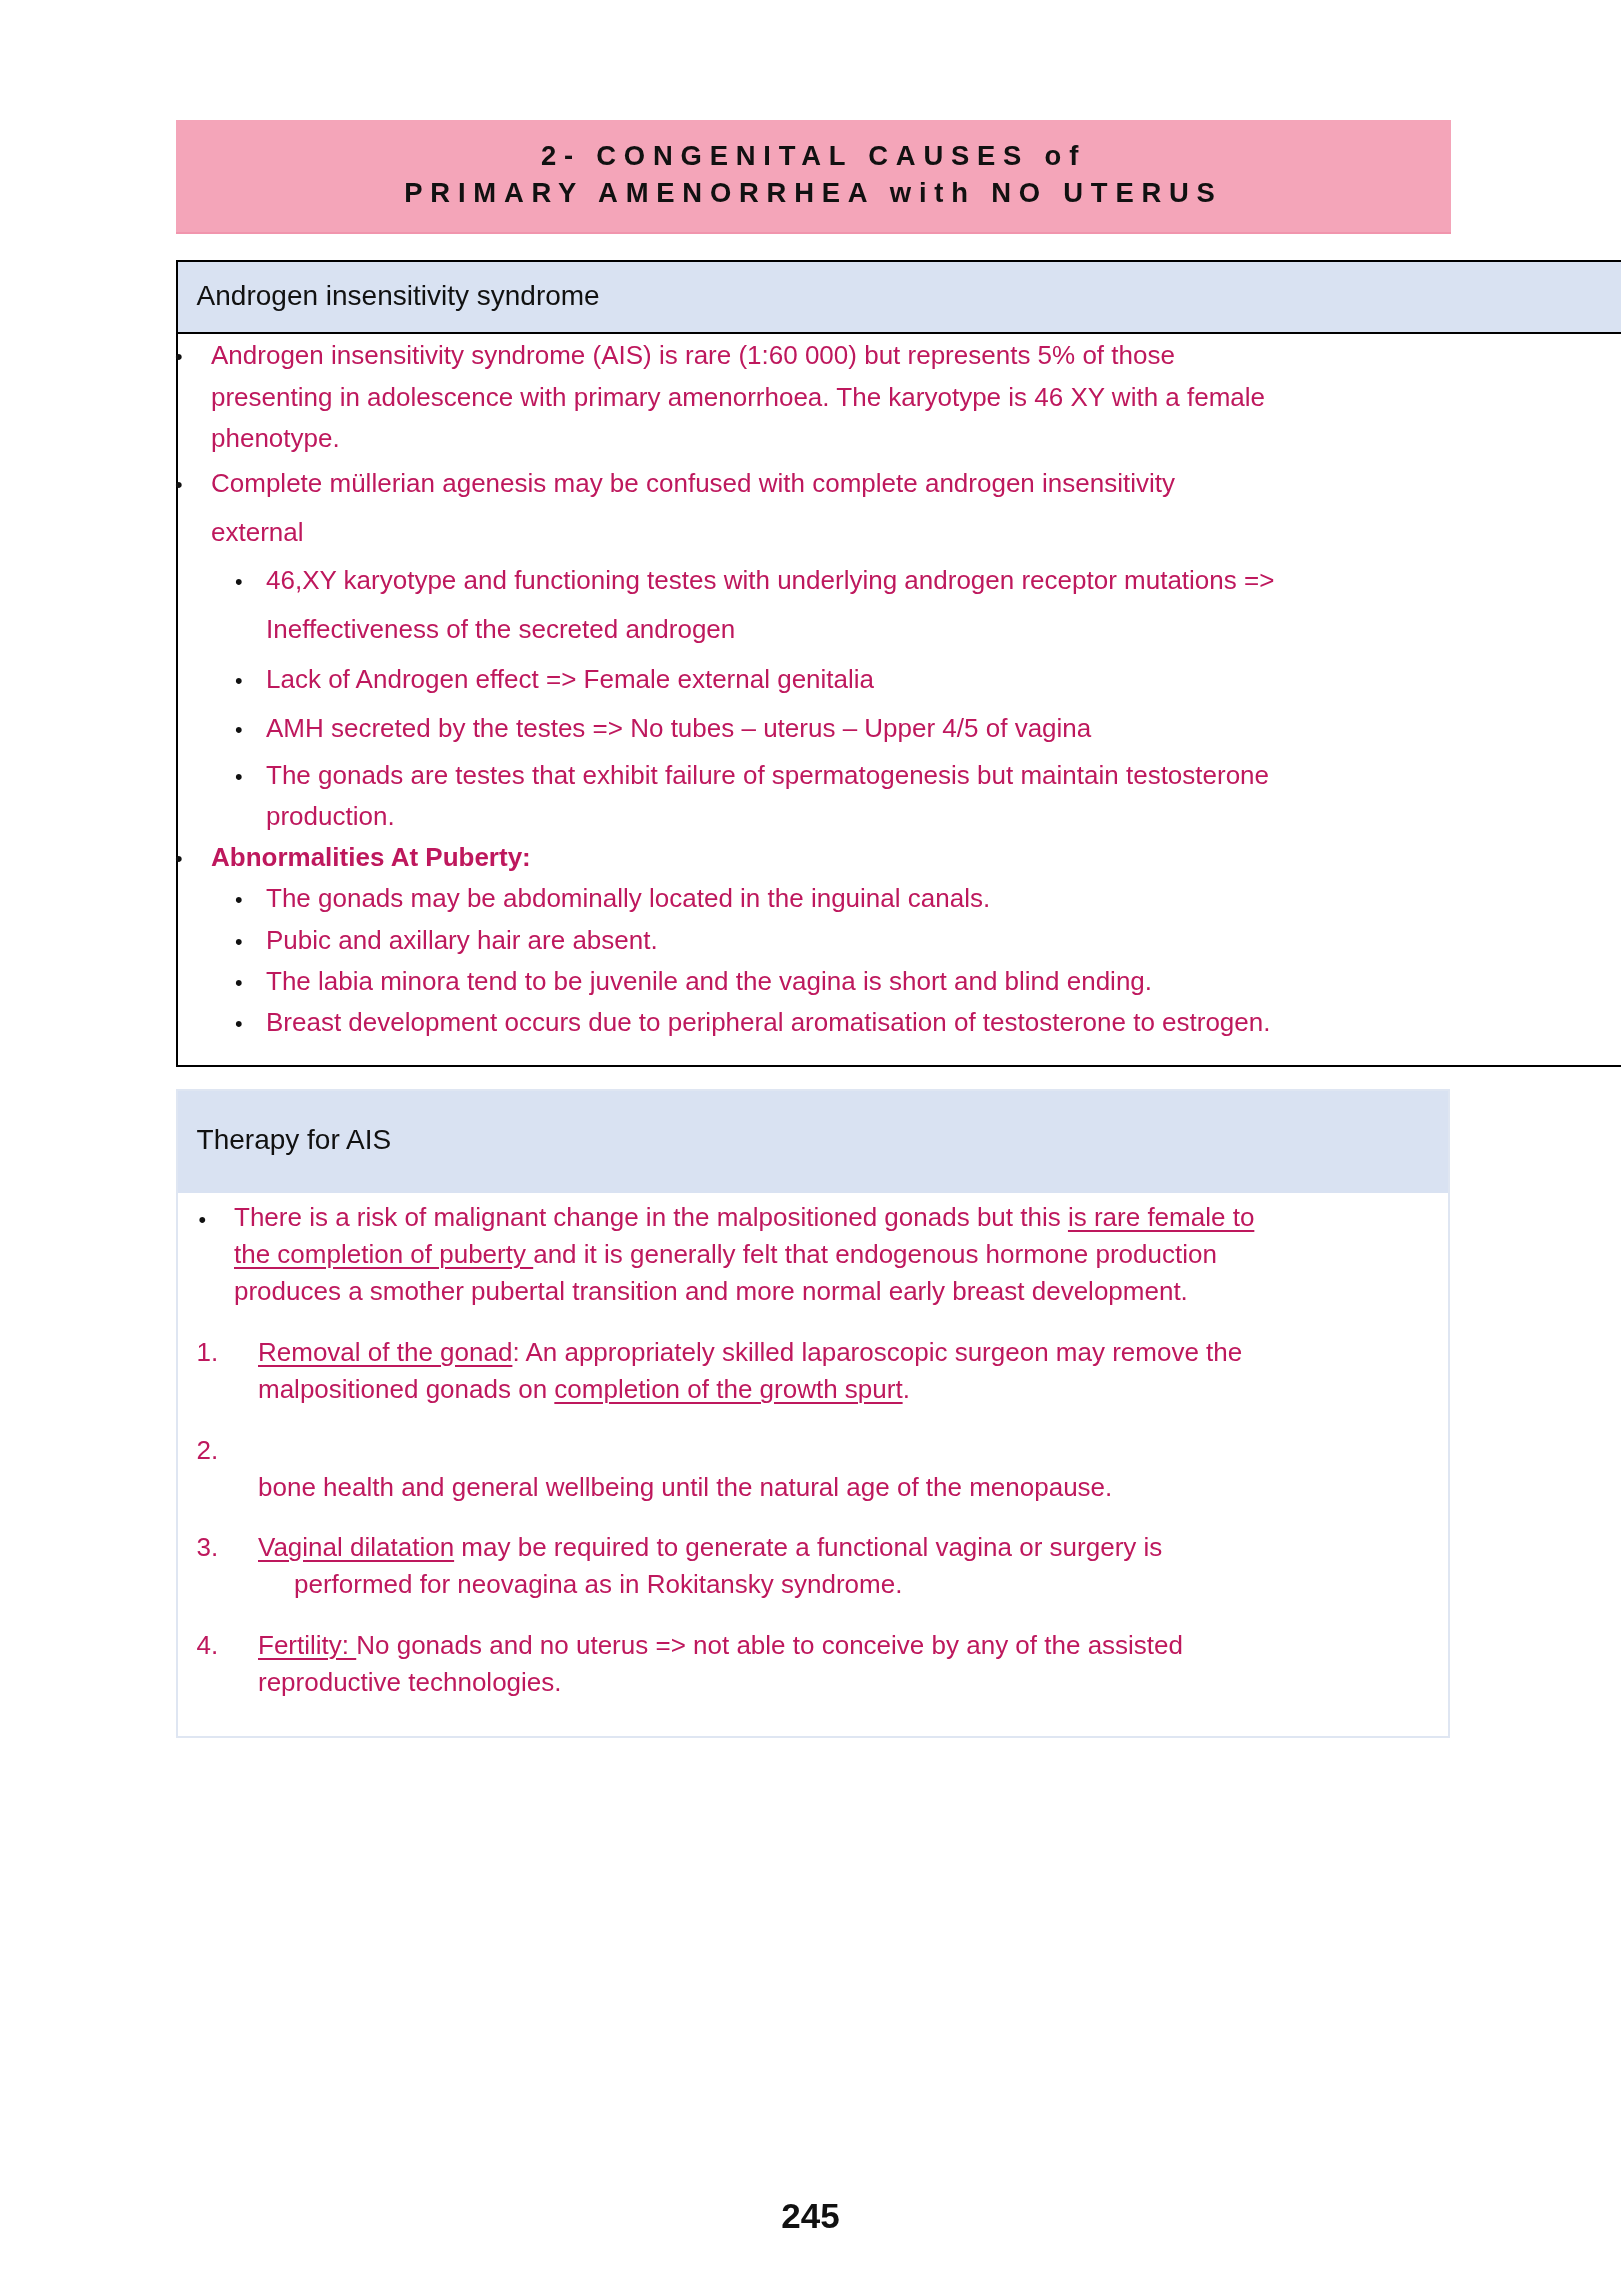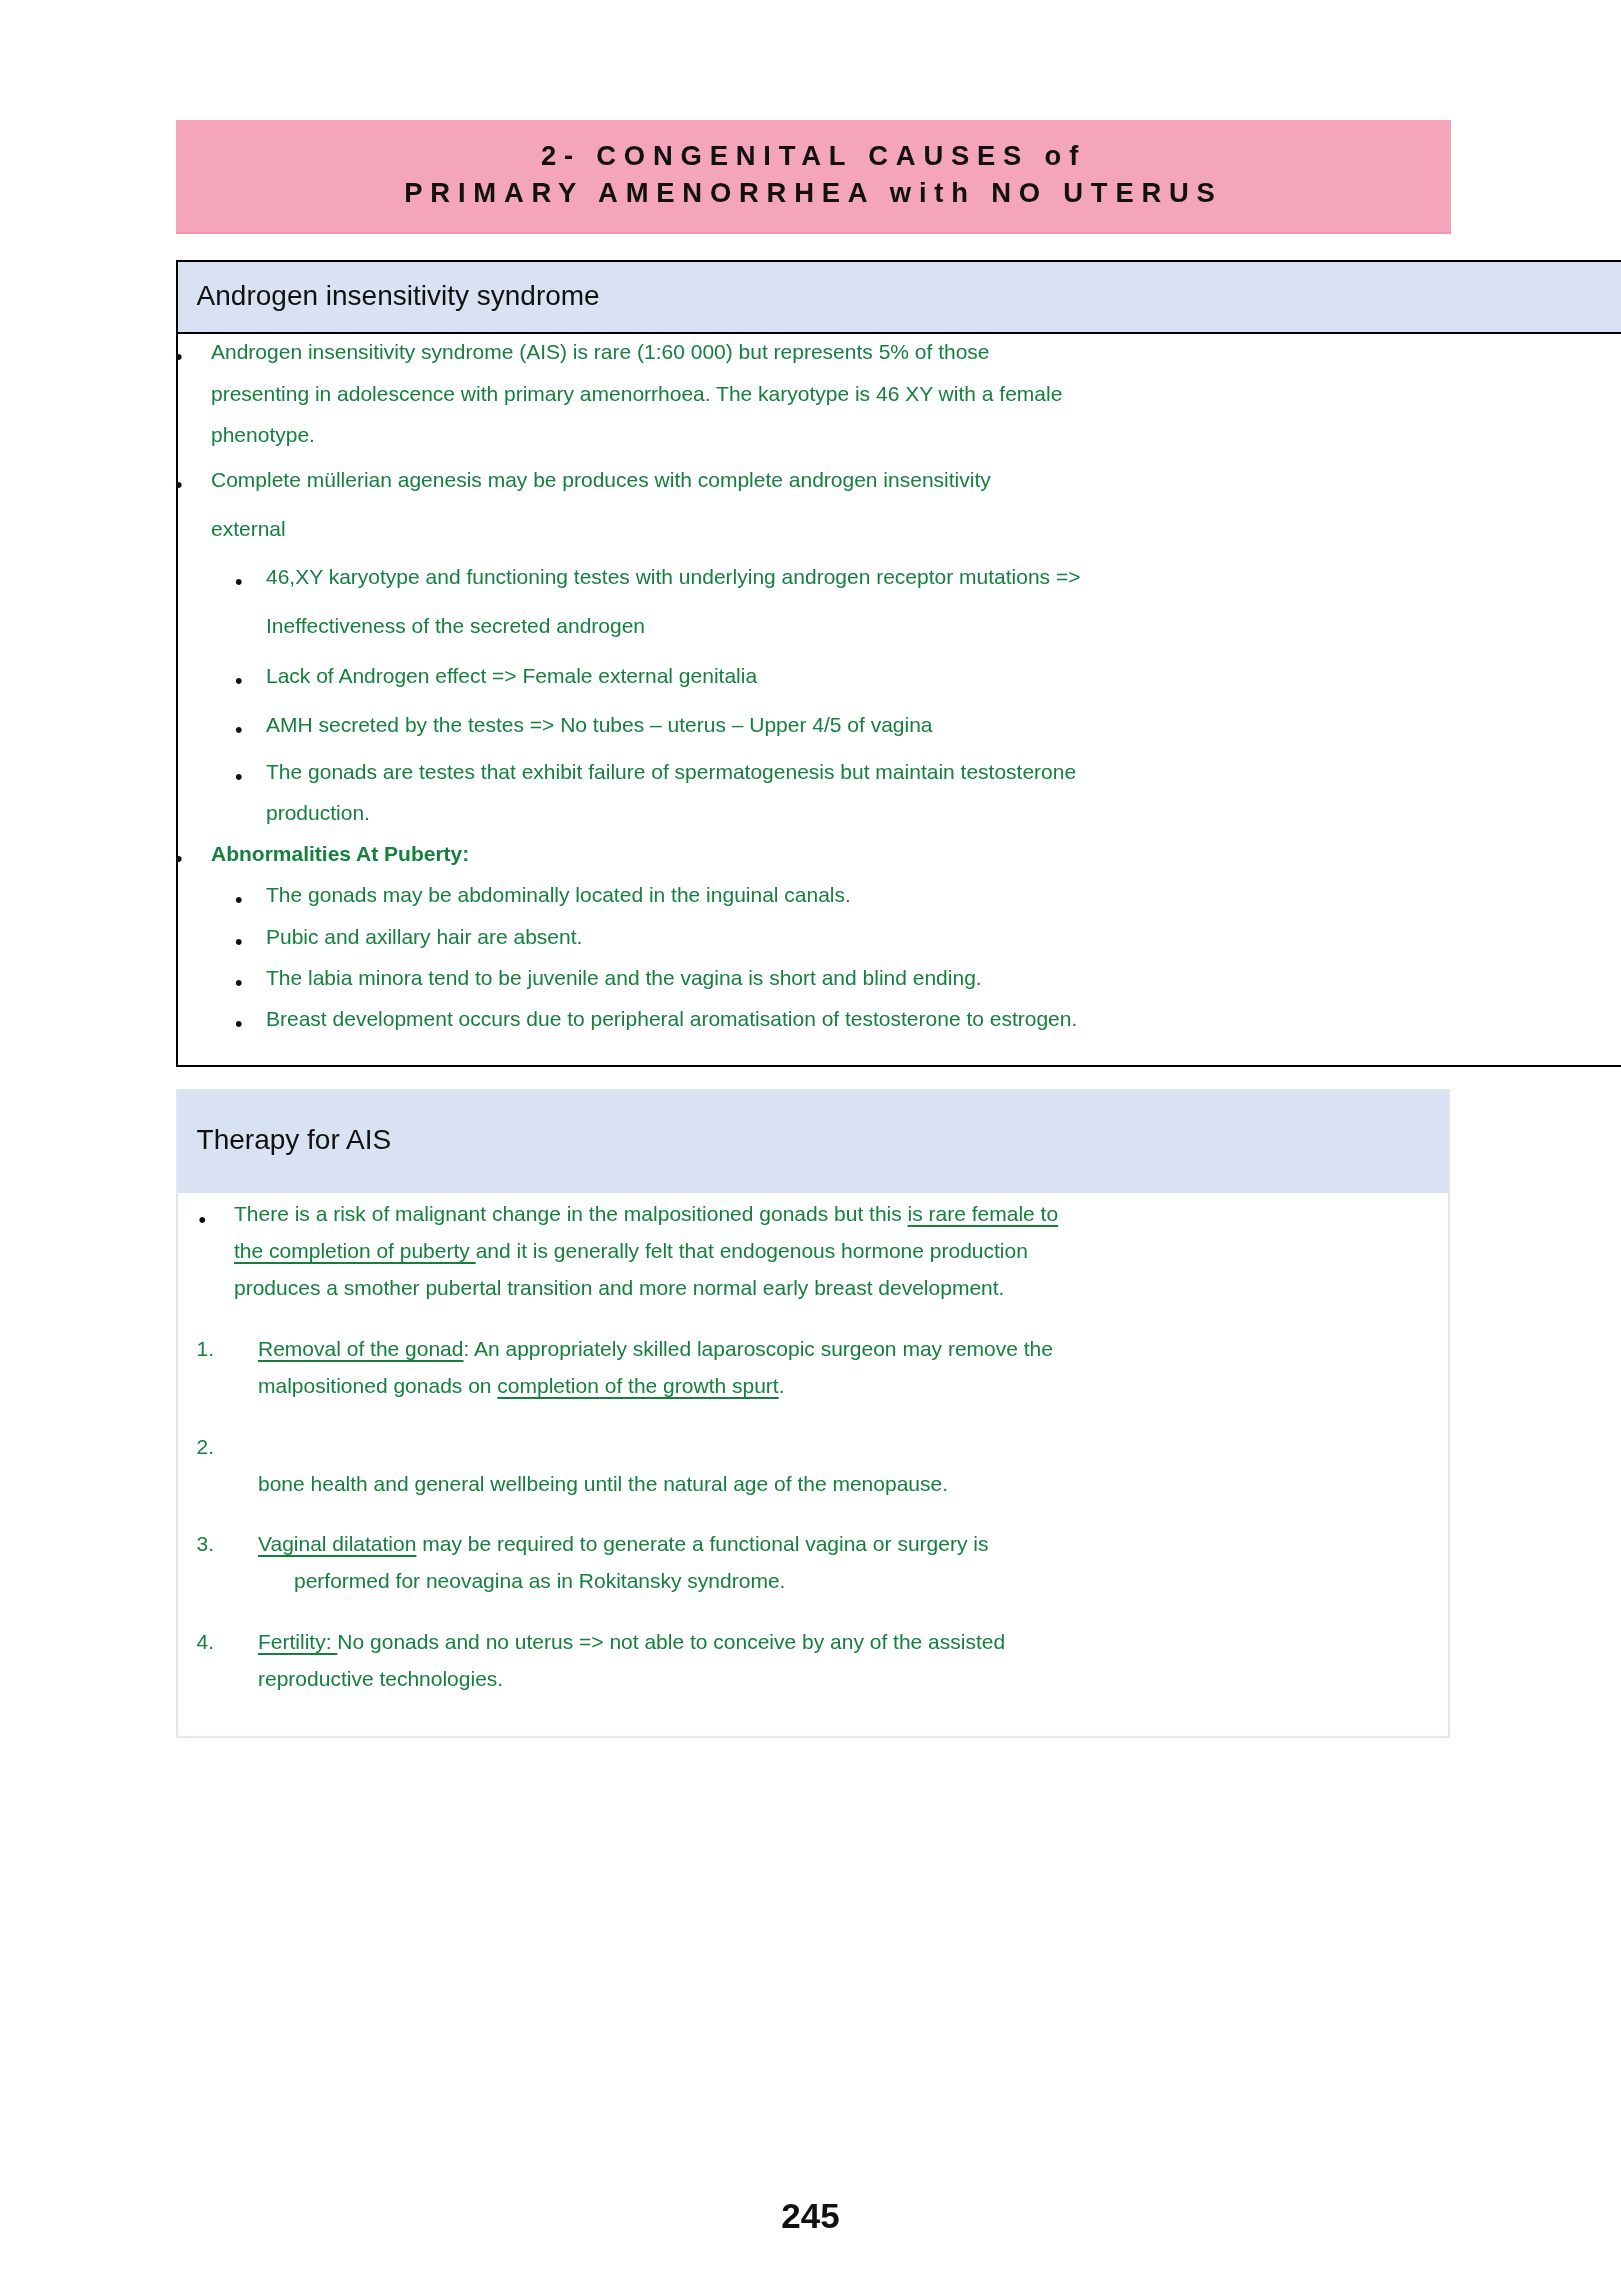--- a/index.html
+++ b/index.html
@@ -23,21 +23,21 @@
     position: absolute; left: 176px; top: 260px; width: 1476px; height: 807px;
     border: 2.9px solid #000; box-sizing: border-box;
   }
   .box-header {
     position: absolute; left: 0; right: 0; top: 0; background: #d9e2f2;
   }
   .box1 .box-header { height: 70px; border-bottom: 2.9px solid #000; }
   .header-text { position: absolute; left: 18.6px; font-size: 28px; color: #111; }
   .box1 .header-text { top: 17.6px; }
 
-  .line { position: absolute; font-size: 21px; white-space: nowrap; color: #15803d; }
+  .line { position: absolute; font-size: 26px; white-space: nowrap; color: #be185d; }
   .bullet { position: absolute; font-size: 21.6px; }
   .bold { font-weight: bold; }
   u { text-decoration-thickness: 2px; text-underline-offset: 3.9px; }
 
   .box2 {
     position: absolute; left: 176px; top: 1089px; width: 1274px; height: 649px;
     border: 2.9px solid #dfe6f2; box-sizing: border-box; background: #fff;
   }
   .box2 .box-header { height: 102px; border-bottom: none; }
   .box2 .header-text { top: 33px; }
@@ -59,21 +59,21 @@
   <div class="box-header">
     <span class="header-text">Androgen insensitivity syndrome</span>
   </div>
 
   <span class="bullet" style="left:-2.9px; top:82px;">•</span>
   <span class="line" style="left:33px; top:78px;">Androgen insensitivity syndrome (AIS) is rare (1:60 000) but represents 5% of those</span>
   <span class="line" style="left:33px; top:120px;">presenting in adolescence with primary amenorrhoea. The karyotype is 46 XY with a female</span>
   <span class="line" style="left:33px; top:161px;">phenotype.</span>
 
   <span class="bullet" style="left:-2.9px; top:210px;">•</span>
-  <span class="line" style="left:33px; top:206px;">Complete müllerian agenesis may be produces with complete androgen insensitivity</span>
+  <span class="line" style="left:33px; top:206px;">Complete müllerian agenesis may be confused with complete androgen insensitivity</span>
   <span class="line" style="left:33px; top:255px;">external</span>
 
   <span class="bullet" style="left:57px; top:307px;">•</span>
   <span class="line" style="left:88px; top:303px;">46,XY karyotype and functioning testes with underlying androgen receptor mutations =&gt;</span>
   <span class="line" style="left:88px; top:352px;">Ineffectiveness of the secreted androgen</span>
 
   <span class="bullet" style="left:57px; top:406px;">•</span>
   <span class="line" style="left:88px; top:402px;">Lack of Androgen effect =&gt; Female external genitalia</span>
 
   <span class="bullet" style="left:57px; top:455px;">•</span>

